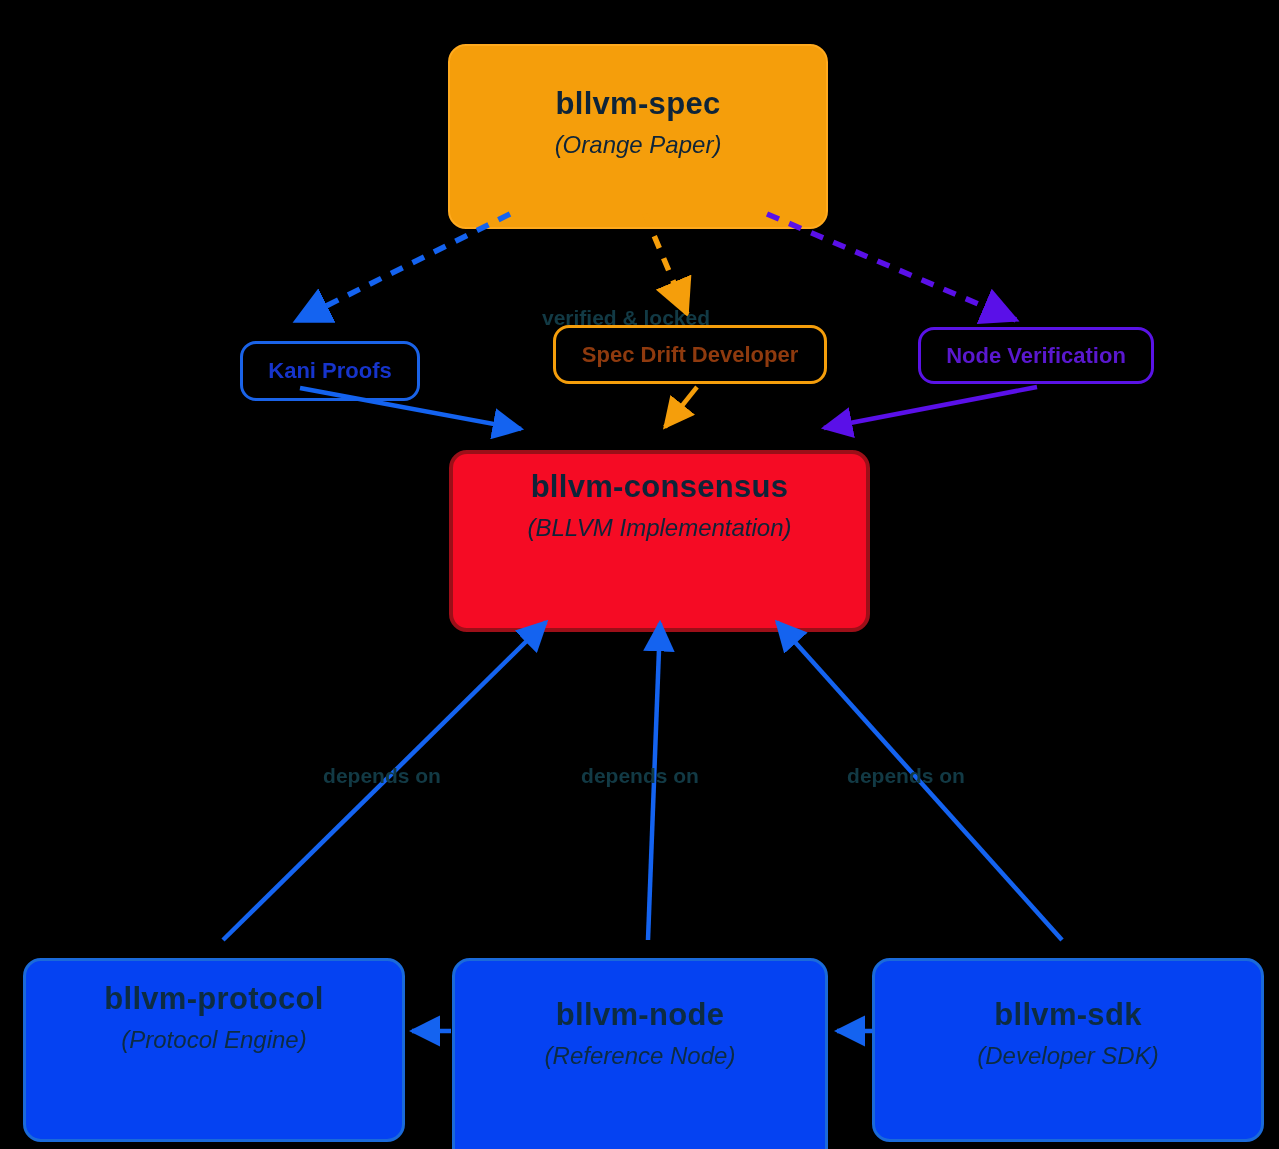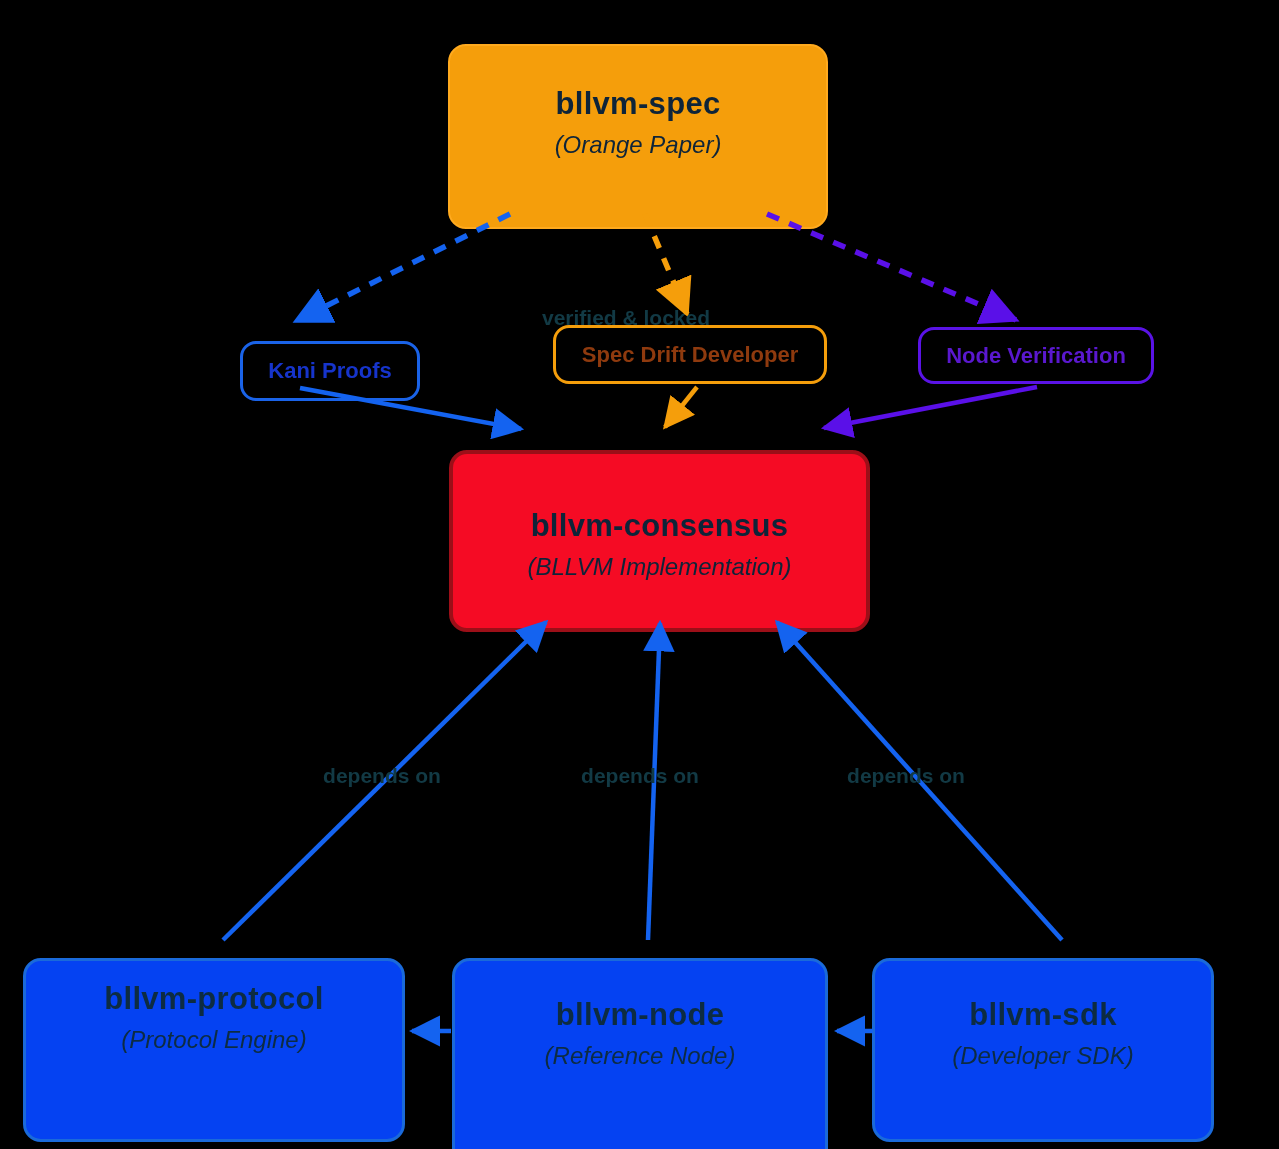--- a/index.html
+++ b/index.html
@@ -69,36 +69,36 @@
   </div>
 
   <div class="node pill" style="left: 553px; top: 325px; width: 274px; height: 59px; border-color: rgb(245, 158, 11); color: rgb(143, 58, 14);">
     <div>Spec Drift Developer</div>
   </div>
 
   <div class="node pill" style="left: 918px; top: 327px; width: 236px; height: 57px; border-color: rgb(90, 19, 230); color: rgb(90, 24, 207);">
     <div>Node Verification</div>
   </div>
 
-  <div class="node big" style="left: 449px; top: 433px; width: 421px; height: 182px; border-width: 4px; padding-top: 54px; background-color: rgb(245, 11, 36); border-color: rgb(156, 15, 24); color: rgb(14, 36, 57);">
+  <div class="node big" style="left: 449px; top: 433px; width: 421px; height: 182px; border-width: 4px; padding-top: 15px; background-color: rgb(245, 11, 36); border-color: rgb(156, 15, 24); color: rgb(14, 36, 57);">
     <div class="title">bllvm-consensus</div>
     <div class="subtitle">(BLLVM Implementation)</div>
   </div>
 
   <div class="node big" style="left: 23px; top: 941px; width: 382px; height: 184px; border-width: 3px; padding-top: 20px; background-color: rgb(5, 66, 242); border-color: rgb(26, 106, 218); color: rgb(13, 44, 66);">
     <div class="title">bllvm-protocol</div>
     <div class="subtitle">(Protocol Engine)</div>
   </div>
 
   <div class="node big" style="left: 452px; top: 941px; width: 376px; height: 236px; border-width: 3px; padding-top: 36px; background-color: rgb(5, 66, 242); border-color: rgb(26, 106, 218); color: rgb(13, 44, 66);">
     <div class="title">bllvm-node</div>
     <div class="subtitle">(Reference Node)</div>
   </div>
 
-  <div class="node big" style="left: 872px; top: 941px; width: 342px; height: 184px; border-width: 3px; padding-top: 36px; background-color: rgb(5, 66, 242); border-color: rgb(26, 106, 218); color: rgb(13, 44, 66);">
+  <div class="node big" style="left: 872px; top: 941px; width: 392px; height: 184px; border-width: 3px; padding-top: 36px; background-color: rgb(5, 66, 242); border-color: rgb(26, 106, 218); color: rgb(13, 44, 66);">
     <div class="title">bllvm-sdk</div>
     <div class="subtitle">(Developer SDK)</div>
   </div>
 
   <div class="edge-label" style="left: 520px; top: 306px; width: 212px; color: rgb(18, 58, 69);">verified &amp; locked</div>
 
   <div class="edge-label" style="left: 302px; top: 764px; width: 160px; color: rgb(18, 58, 69);">depends on</div>
 
   <div class="edge-label" style="left: 560px; top: 764px; width: 160px; color: rgb(18, 58, 69);">depends on</div>
 

